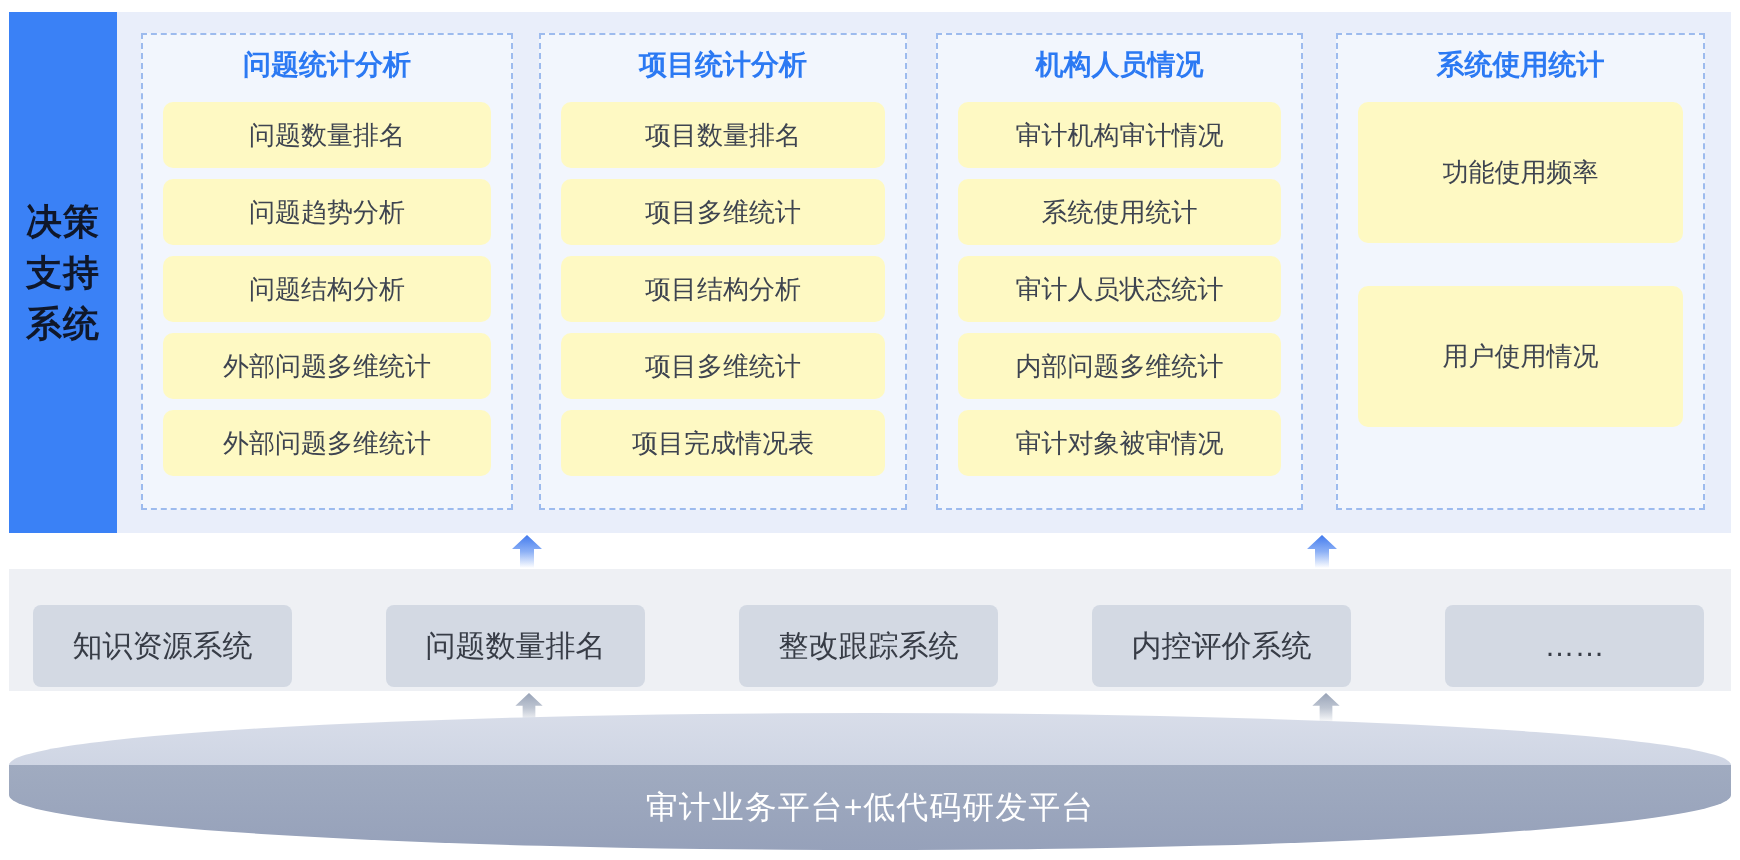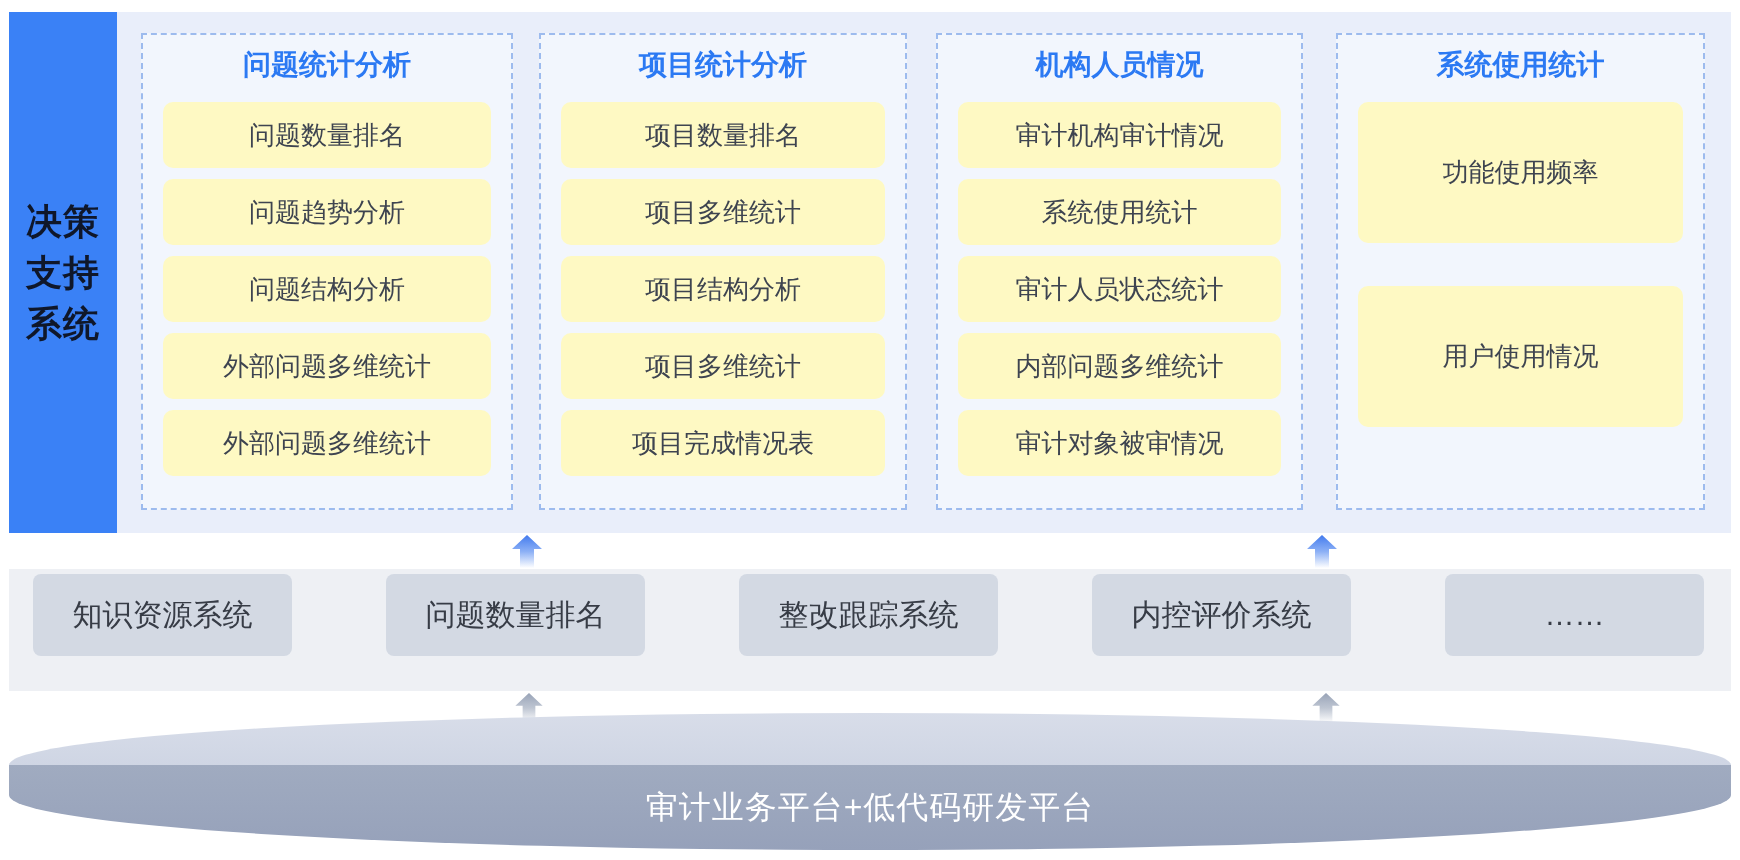--- a/index.html
+++ b/index.html
@@ -25,21 +25,21 @@
         color:#3e4450;font-size:26px;}
   .item.first{margin-top:21px;}
   .item.tall{height:141px;}
   .item.tall.second{margin-top:43px;}
 
   
   .arrow{position:absolute;width:30px;height:33px;}
 
   
   .band{position:absolute;left:9px;top:569px;width:1722px;height:122px;background:#eef0f4;
-        box-sizing:border-box;padding:5px 27px 20px 24px;
+        box-sizing:border-box;padding:36px 27px 20px 24px;
         display:flex;justify-content:space-between;}
   .sysbox{width:259px;height:82px;border-radius:8px;background:#d3d9e3;
           display:flex;align-items:center;justify-content:center;
           color:#373c46;font-size:30px;}
 
   
   .cyl{position:absolute;left:0;top:700px;width:1740px;height:160px;}
   .platform-label{position:absolute;left:0;top:765px;width:1740px;height:85px;
                   display:flex;align-items:center;justify-content:center;
                   color:#ffffff;font-size:32px;font-weight:normal;letter-spacing:1px;}

